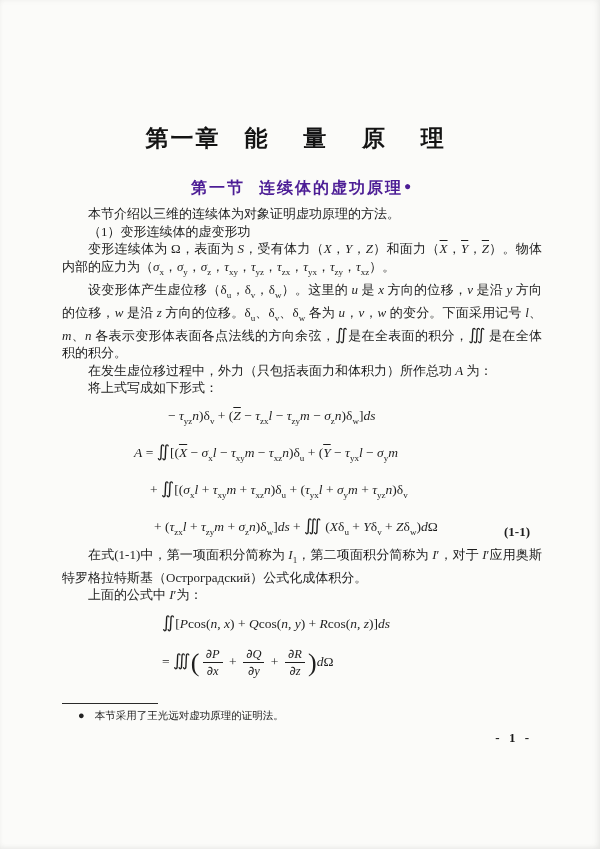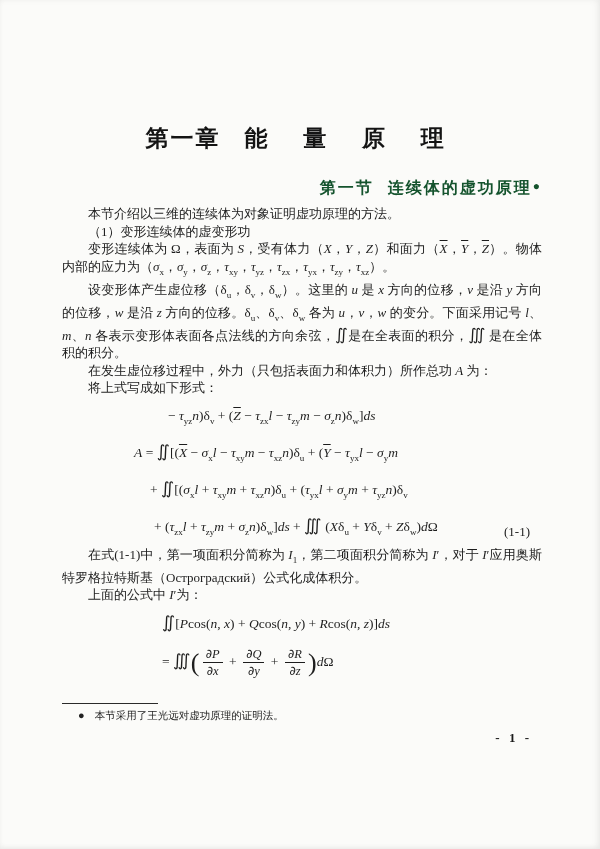--- a/index.html
+++ b/index.html
@@ -23,23 +23,23 @@
   .chapter .spread { margin-left:24px; letter-spacing:15px; }
 
   .intro {
     margin:15px 0 0 0;
     font-size:13px; line-height:19px;
     text-align:justify;
   }
   .indent { text-indent:2em; }
 
   .section {
-    margin:21px 0 6px 0; text-align:right;
+    margin:21px 0 6px 0; text-align:center;
     font-size:16px; font-weight:bold; line-height:22px;
-    letter-spacing:2px; color:#14532d;
+    letter-spacing:2px; color:#4c1d95;
   }
   .section .st { margin-left:14px; }
   .fnmark { font-size:12px; vertical-align:3px; margin-left:1px; }
 
   p.body {
     margin:0; font-size:13px; line-height:17.5px;
     text-align:justify;
   }
   p.body i, .eq i { font-family:"Liberation Serif","DejaVu Serif",serif; }
   sub { font-size:9px; }
@@ -48,21 +48,21 @@
 
   .eq {
     font-size:13.5px; line-height:24px;
     white-space:nowrap;
   }
   .eq-a   { margin:7px 0 5px 88px; }
   .eq11-1 { margin:9px 0 0 72px; }
   .eq11-2 { margin:7px 0 0 106px; }
   .eq11-3 { margin:8px 0 0 88px; }
   .eq11-4 { margin:8px 0 2px 92px; display:flex; align-items:flex-end; }
-  .eqlabel { margin-left:auto; padding-right:12px; font-weight:normal; font-size:13px; }
+  .eqlabel { margin-left:auto; padding-right:12px; font-weight:bold; font-size:13px; }
   .eq-p1  { margin:8px 0 0 100px; }
   .eq-p2  { margin:9px 0 0 100px; line-height:34px; }
 
   .frac {
     display:inline-flex; flex-direction:column;
     vertical-align:middle; text-align:center;
     margin:0 3px; line-height:1.15; font-size:12.5px;
   }
   .fn { border-bottom:1px solid #1d1d1d; padding:0 3px 1px 3px; }
   .fd { padding-top:1px; }

